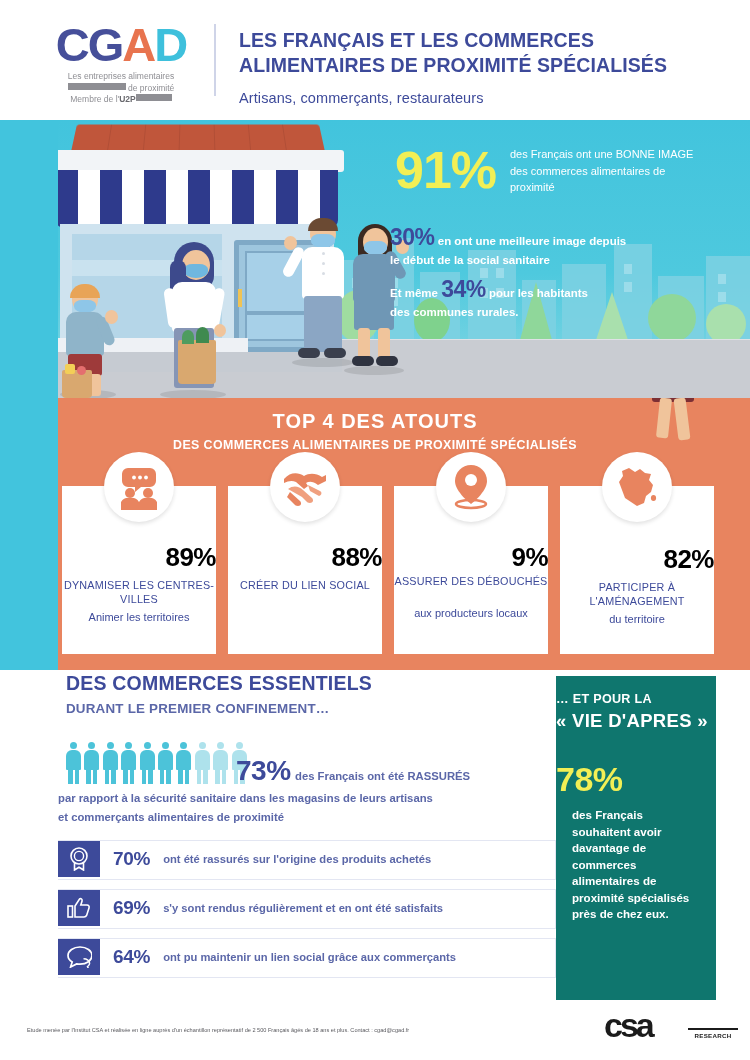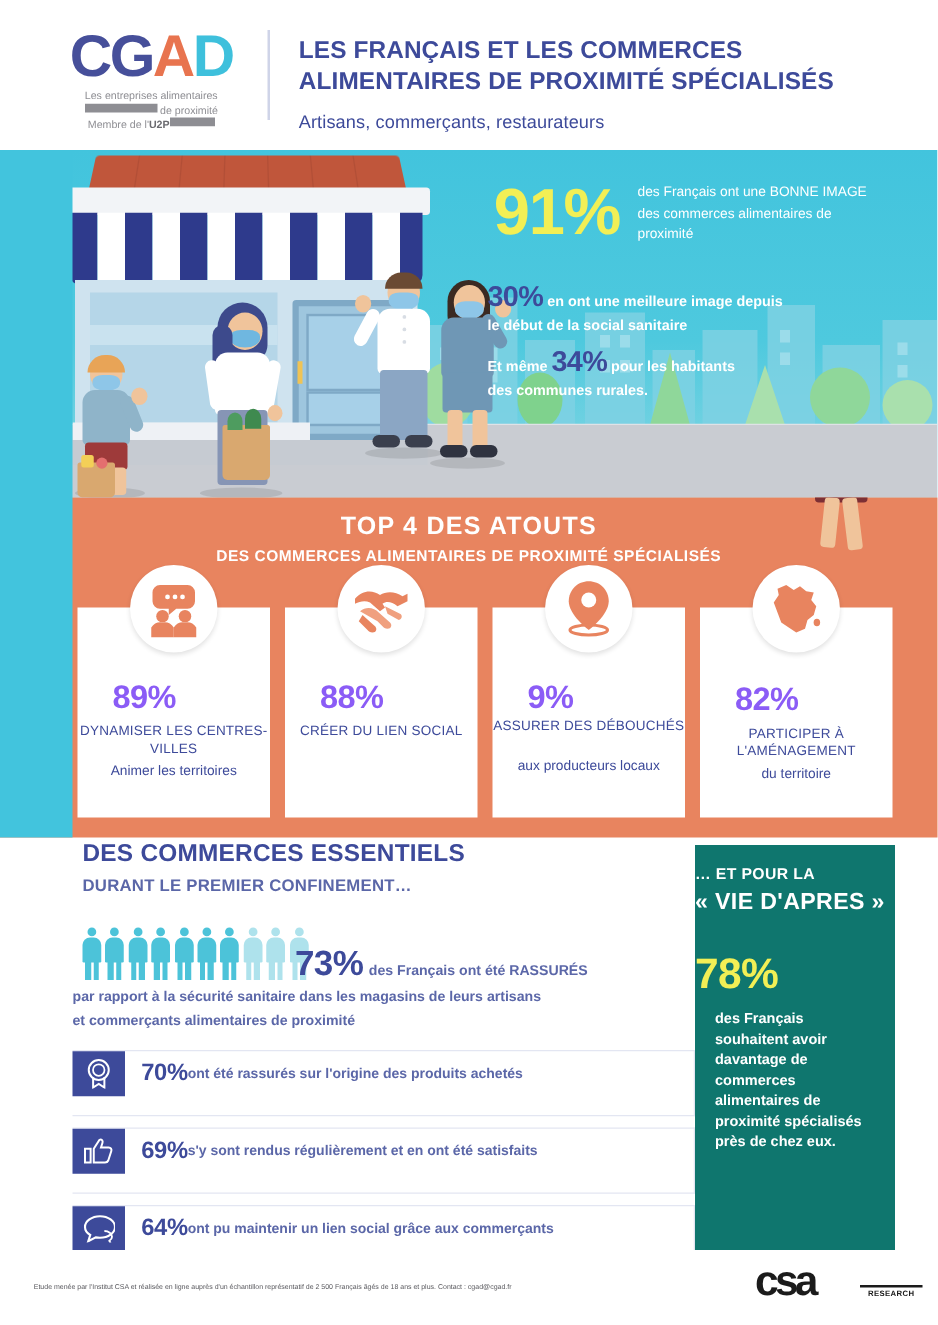--- a/index.html
+++ b/index.html
@@ -83,22 +83,22 @@
   .top4 { position:absolute; left:0; top:398px; width:750px; height:272px; background:#e8845f; overflow:hidden; }
   .top4 h2 { position:absolute; left:0; top:12px; width:750px; text-align:center; color:#fff;
              font-size:20px; font-weight:bold; letter-spacing:1px; }
   .top4 h3 { position:absolute; left:0; top:40px; width:750px; text-align:center; color:#fff;
              font-size:12.4px; font-weight:bold; letter-spacing:.4px; }
   .cards { position:absolute; left:62px; top:88px; width:652px; display:flex; gap:12px; }
   .card { width:158px; height:168px; background:#fff; position:relative; }
   .card .circ { position:absolute; left:50%; top:-34px; transform:translateX(-50%);
                 width:70px; height:70px; border-radius:50%; background:#fff;
                 box-shadow:0 2px 4px rgba(0,0,0,.12); display:flex; align-items:center; justify-content:center; }
-  .card .pct { position:absolute; left:0; top:56px; width:100%; text-align:left;
-               color:#8b5cf6; font-size:26px; font-weight:bold; letter-spacing:-0.5px;padding-left:28px; }
+  .card .pct { position:absolute; left:0; top:56px; width:100%; text-align:right;
+               color:#000000; font-size:26px; font-weight:bold; letter-spacing:-0.5px;padding-left:28px; }
   .card .lab { position:absolute; left:0; top:92px; width:100%; text-align:center;
                color:#3d4a9a; font-size:10.8px; font-weight:normal; line-height:14px; letter-spacing:.2px; }
   .card .sub { position:absolute; left:0; top:124px; width:100%; text-align:center;
                color:#3d4a9a; font-size:11px; line-height:14px; }
   .card.c3 .lab { top:88px; }
   .card.c3 .sub { top:120px; }
   .card.c4 .pct { top:58px; }
   .card.c4 .lab { top:94px; }
   .card.c4 .sub { top:126px; }
   .left-strip { position:absolute; left:0; top:120px; width:58px; height:550px; background:#42c4dd; }
@@ -111,27 +111,27 @@
   .pfig .b { position:absolute; left:0; top:8px; width:15px; height:20px; border-radius:6px 6px 1px 1px; }
   .pfig .l1 { position:absolute; left:2px; top:27px; width:4.5px; height:15px; }
   .pfig .l2 { position:absolute; right:2px; top:27px; width:4.5px; height:15px; }
   .stat73 { position:absolute; left:236px; top:755px; }
   .stat73 .n { color:#3d4a9a; font-size:28px; font-weight:bold; letter-spacing:-0.5px; }
   .stat73 .t { color:#5b67a8; font-size:11.3px; font-weight:bold; }
   .stat73-l2 { position:absolute; left:58px; top:789px; width:500px; color:#5b67a8;
                font-size:11.3px; font-weight:bold; line-height:19px; }
 
   .rows { position:absolute; left:58px; top:840px; width:498px; }
-  .srow { position:relative; height:53px; margin-bottom:9px;
+  .srow { position:relative; height:40px; margin-bottom:9px;
           background:#fff; border:1px solid #e3e6f2; border-left:none; }
   .srow .ico { position:absolute; left:0; top:0; width:42px; height:36px; background:#3d4a9a;
                display:flex; align-items:center; justify-content:center; }
   .srow .txt { position:absolute; left:55px; top:0; height:36px; display:flex; align-items:center; }
   .srow .txt .n { color:#3d4a9a; font-size:19px; font-weight:bold; letter-spacing:-0.3px; }
-  .srow .txt .t { color:#5b67a8; font-size:11.2px; font-weight:bold; margin-left:0; }
+  .srow .txt .t { color:#5b67a8; font-size:11.2px; font-weight:bold; margin-left:13px; }
 
   .apres { position:absolute; left:556px; top:676px; width:160px; height:366px; background:#0f766e;
            color:#fff; text-align:left; }
   .apres .k1 { margin-top:16px; font-size:12.6px; font-weight:bold; letter-spacing:.3px; }
   .apres .k2 { font-size:18.5px; font-weight:bold; line-height:23px; margin-top:3px; letter-spacing:.3px; }
   .apres .big { color:#f2ef55; font-size:34px; font-weight:bold; margin-top:28px; letter-spacing:-0.5px; }
   .apres .desc { font-size:11.6px; font-weight:bold; line-height:16.5px; margin-top:8px; padding:0 16px; }
 
   
   .footer { position:absolute; left:0; top:1000px; width:750px; height:60px; background:#fff; }

